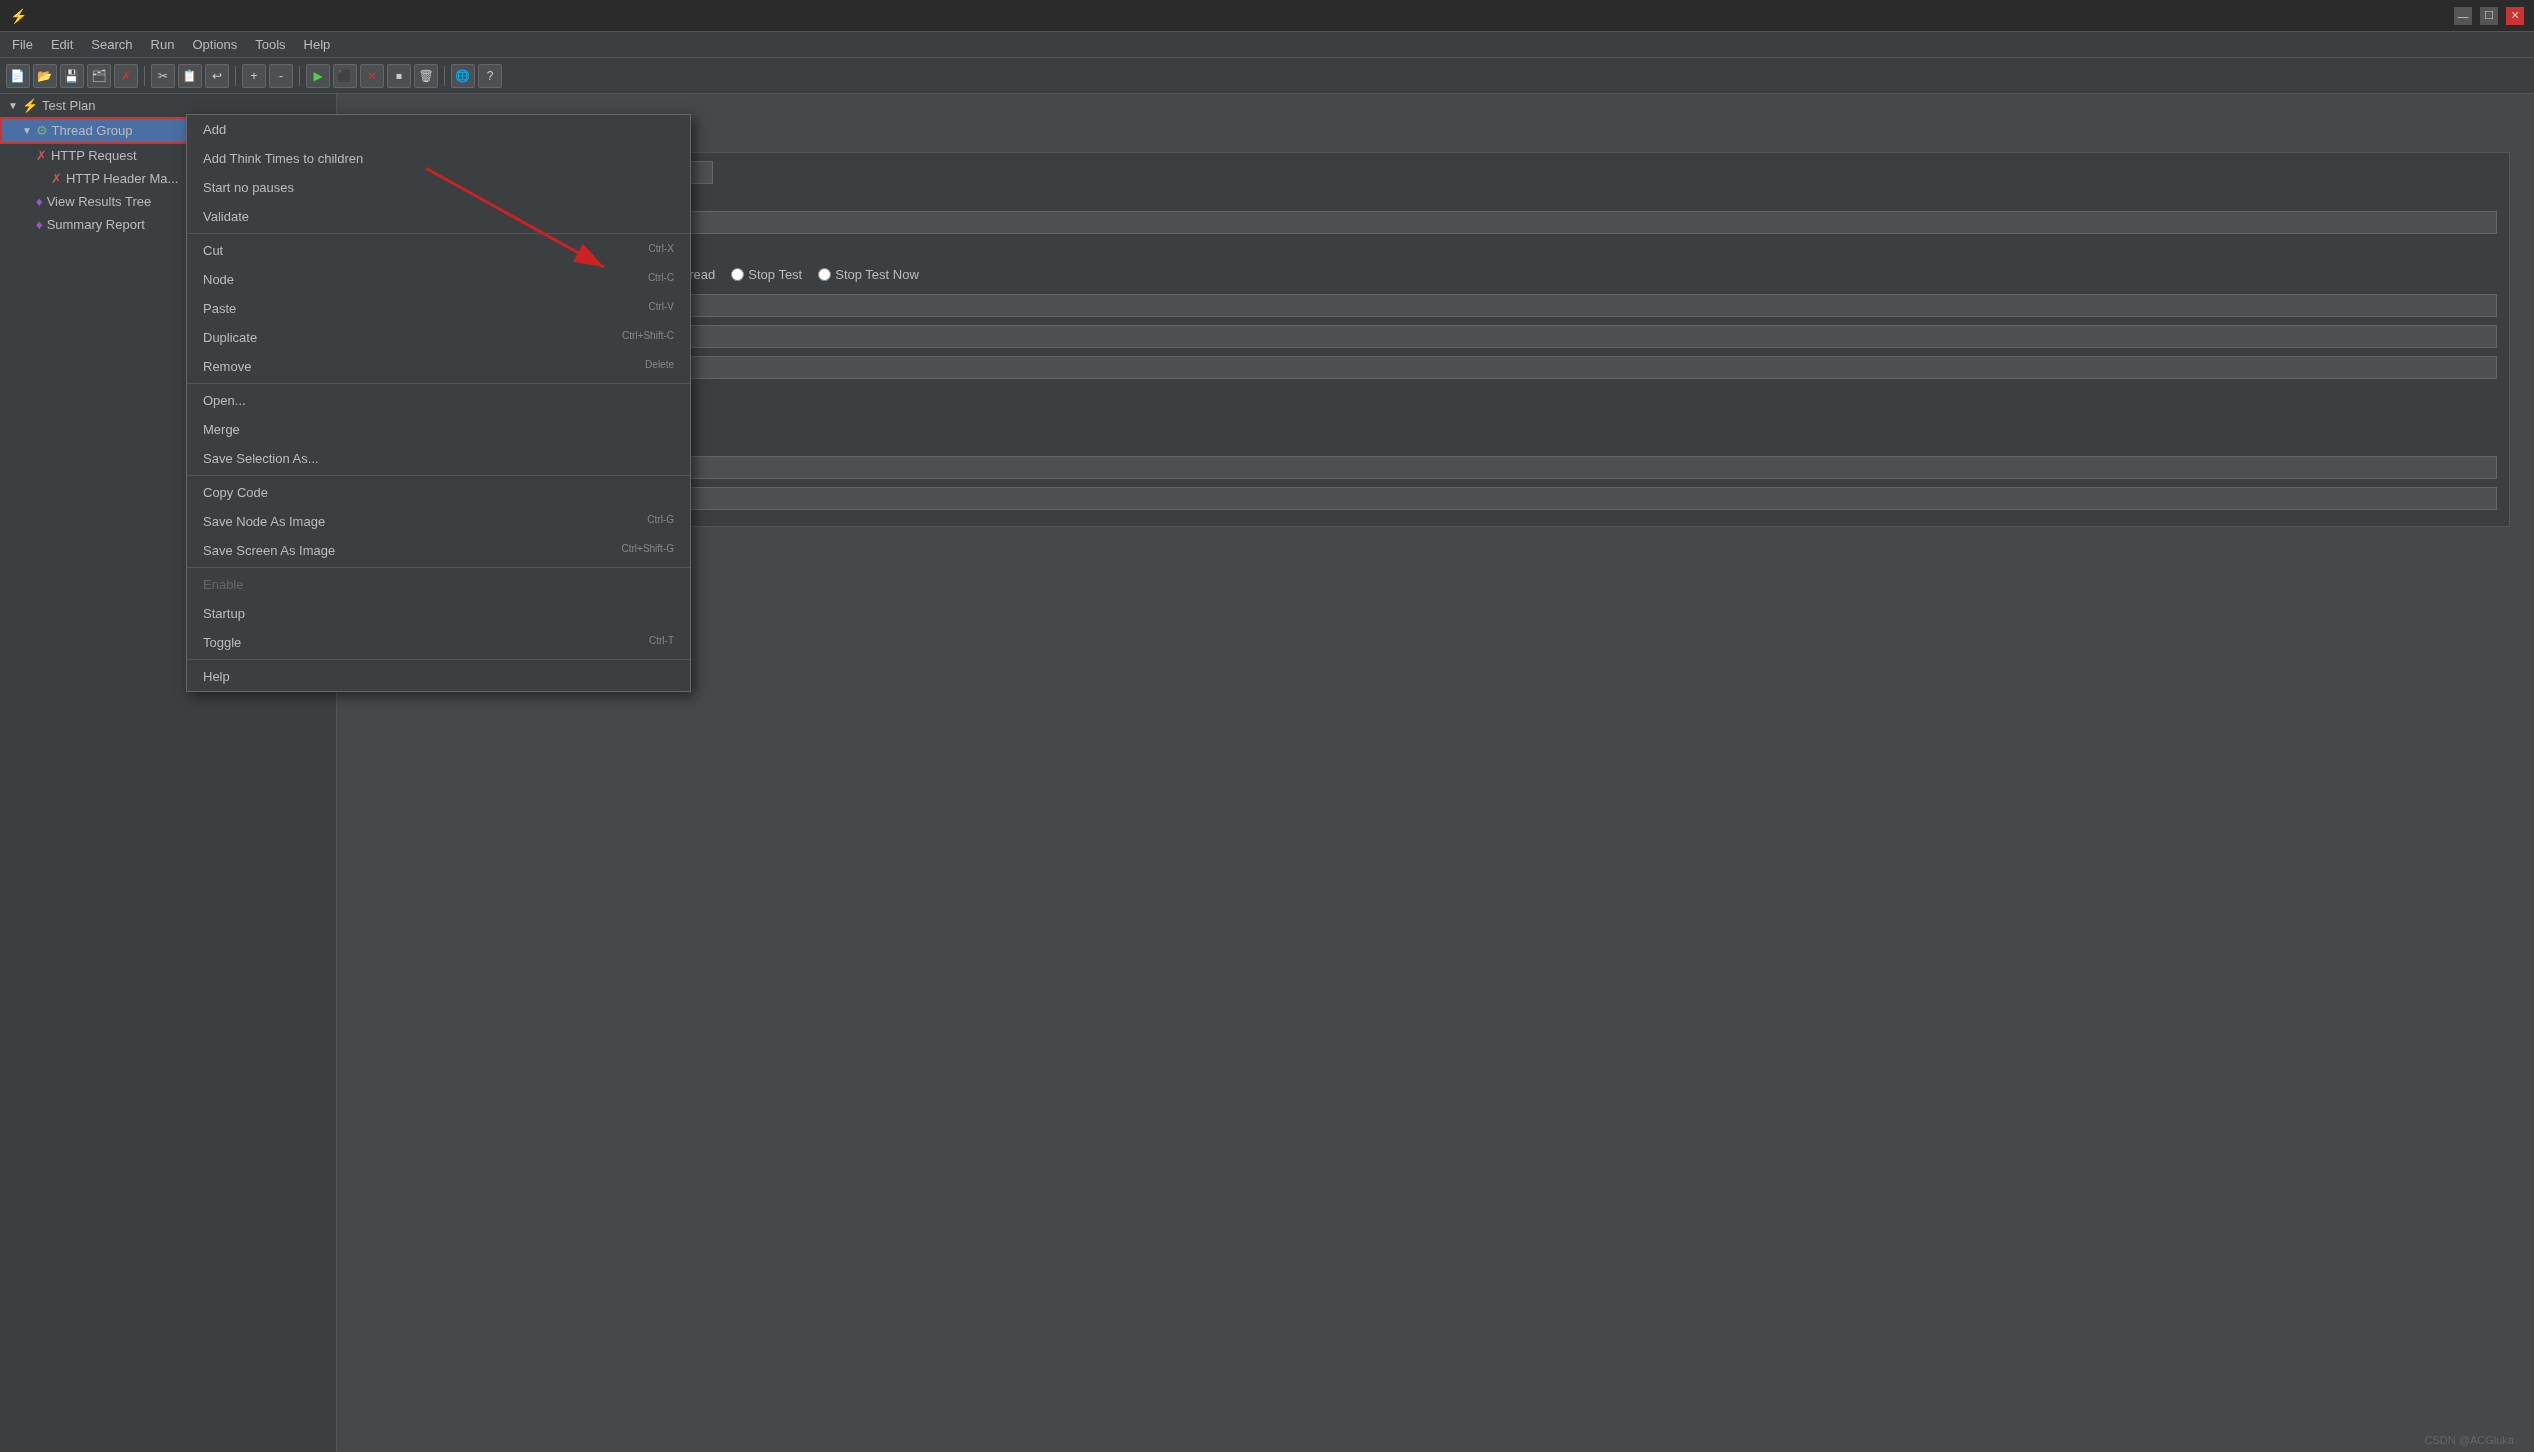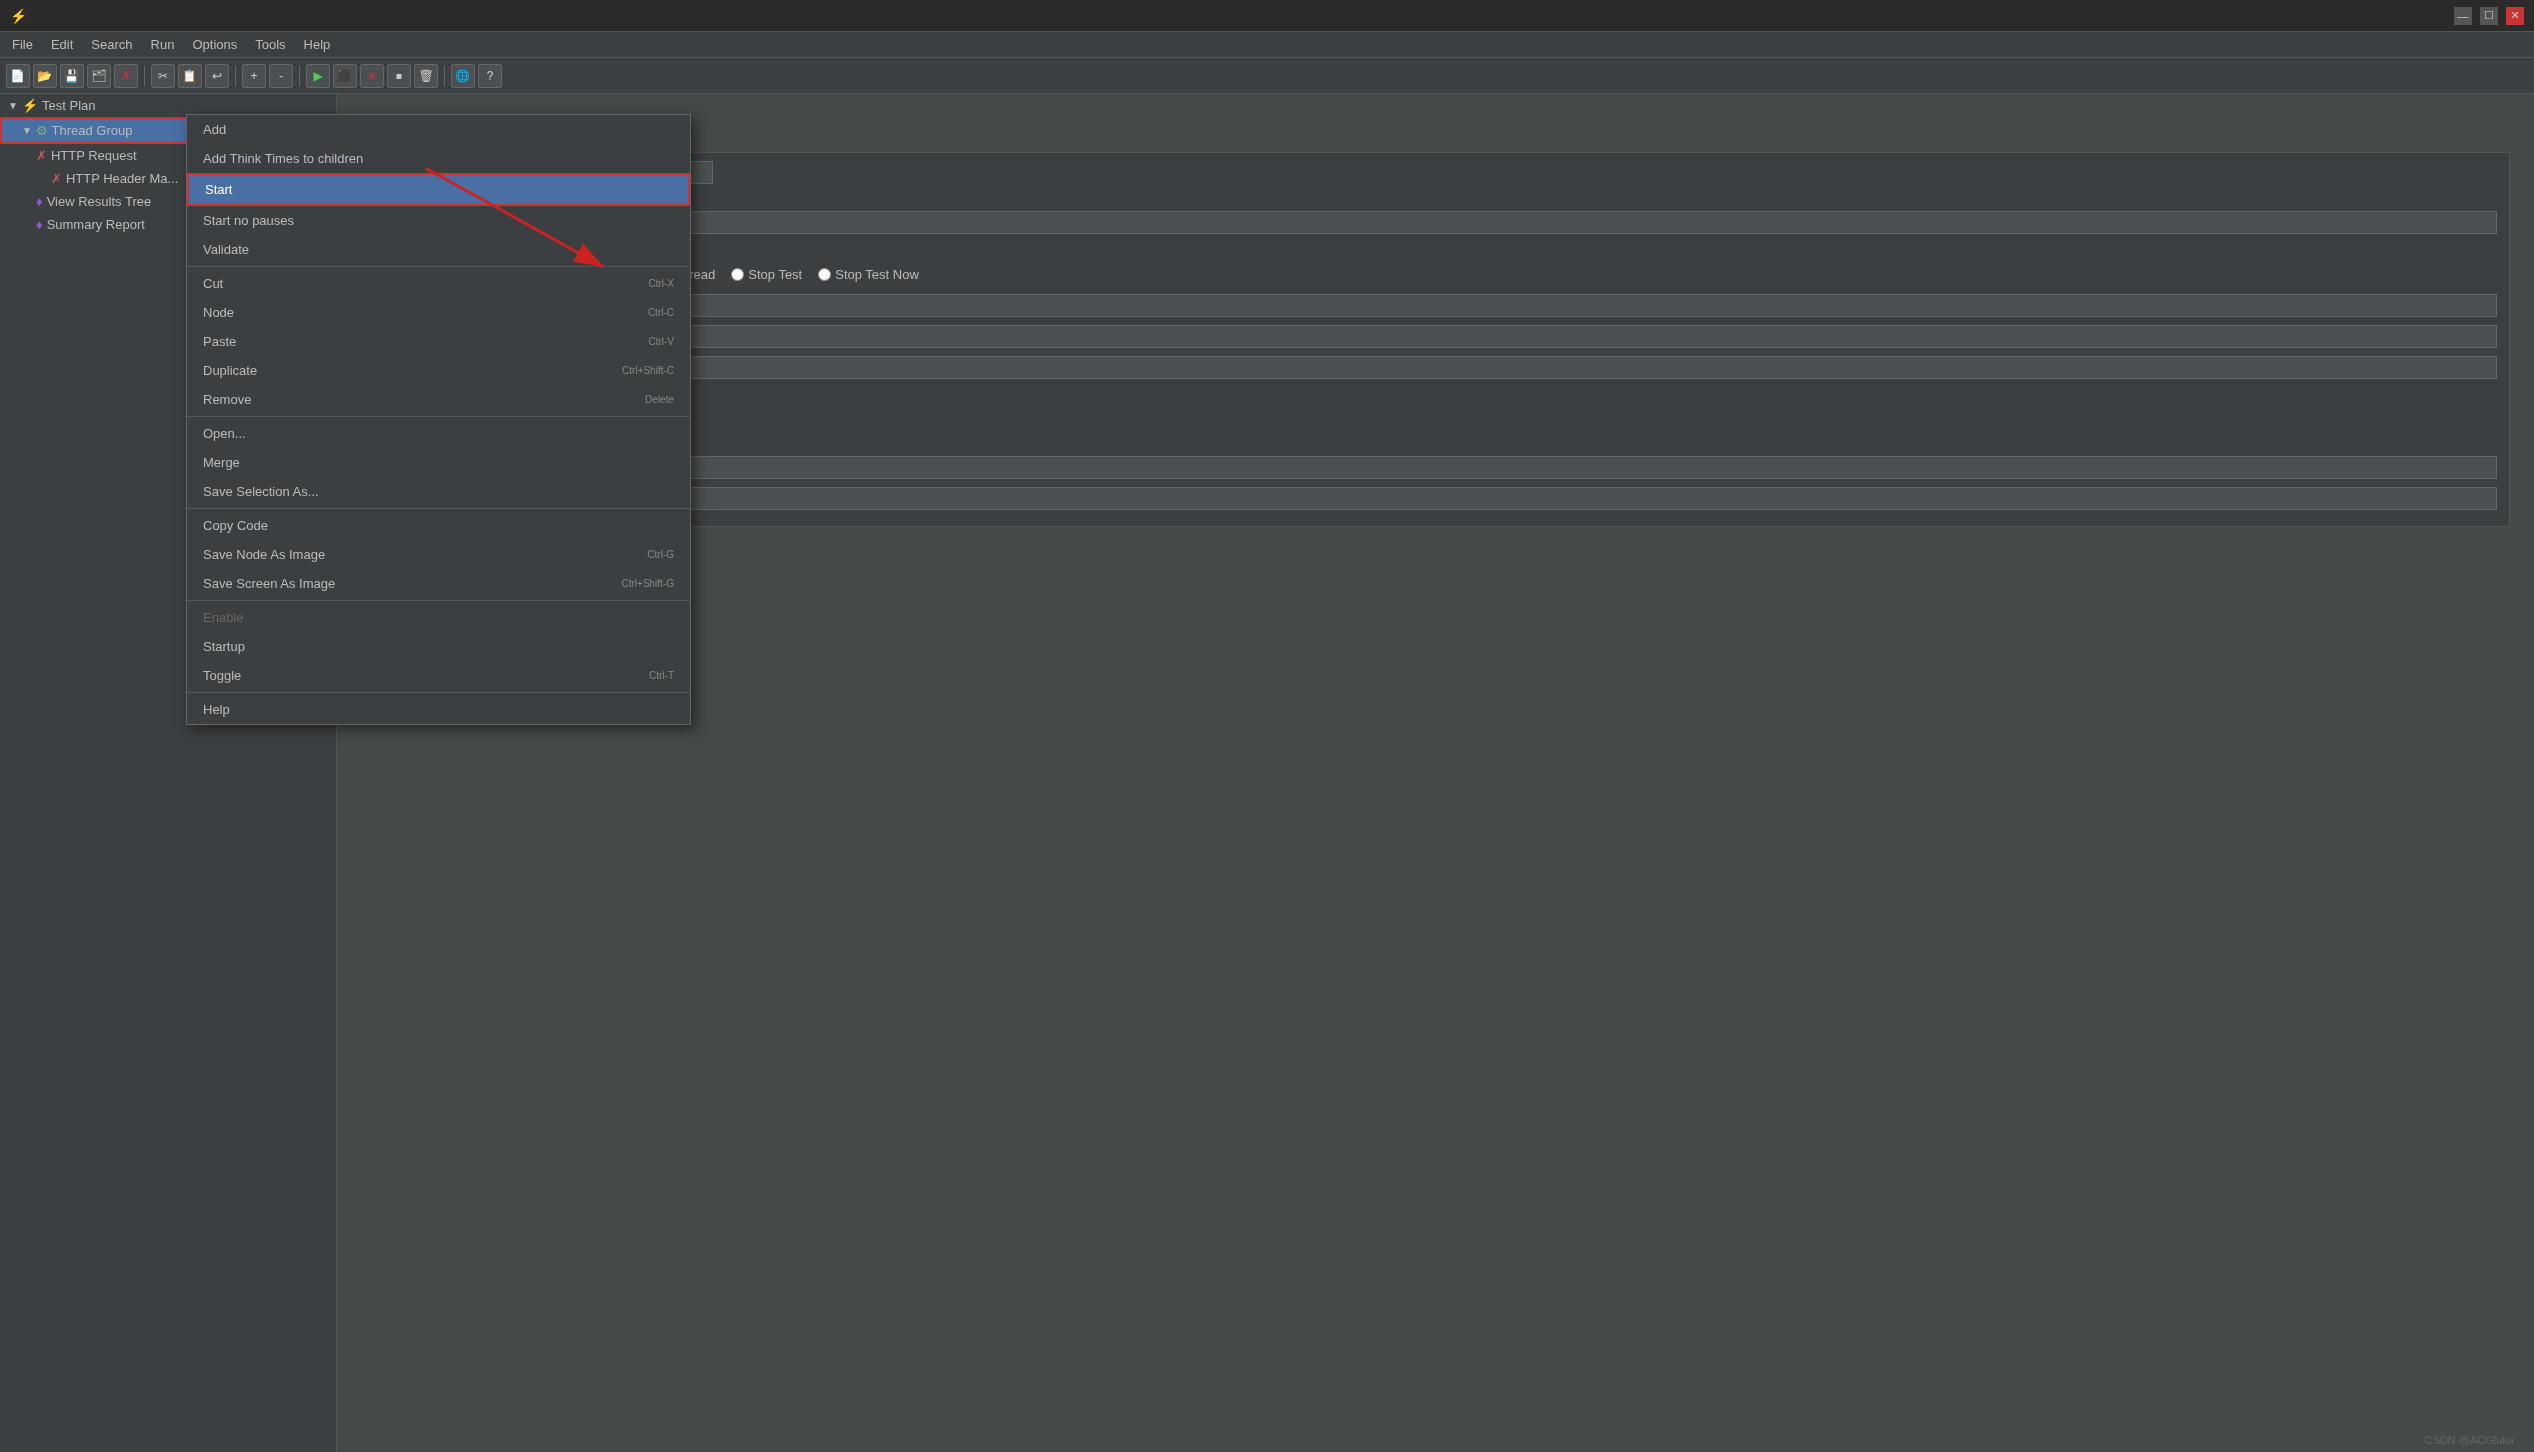--- a/index.html
+++ b/index.html
@@ -203,21 +203,20 @@
       background: #3c3f41;
       border: 1px solid #666;
       box-shadow: 4px 4px 12px rgba(0,0,0,0.5);
       z-index: 100;
     }
     .ctx-item {
       padding: 7px 16px;
       cursor: pointer;
       display: flex;
       justify-content: space-between;
-      align-items: center;
       font-size: 13px;
       color: #bbbbbb;
     }
     .ctx-item.highlighted {
       background: #4a6fa5;
       border: 2px solid #cc3333;
       color: #ffffff;
     }
     .ctx-item.disabled {
       color: #666;
@@ -396,23 +395,20 @@
   </div>
 </div>
 
 <div id="context-menu">
 <div class="ctx-item">
       <span>Add</span>
     </div>
     <div class="ctx-item">
       <span>Add Think Times to children</span>
     </div>
-    <div class="ctx-item highlighted">
-      <span>Start</span>
-    </div>
     <div class="ctx-item">
       <span>Start no pauses</span>
     </div>
     <div class="ctx-item">
       <span>Validate</span>
     </div>
     <div class="ctx-separator"></div>
     <div class="ctx-item">
       <span>Cut</span>
       <span class="ctx-shortcut">Ctrl-X</span>

